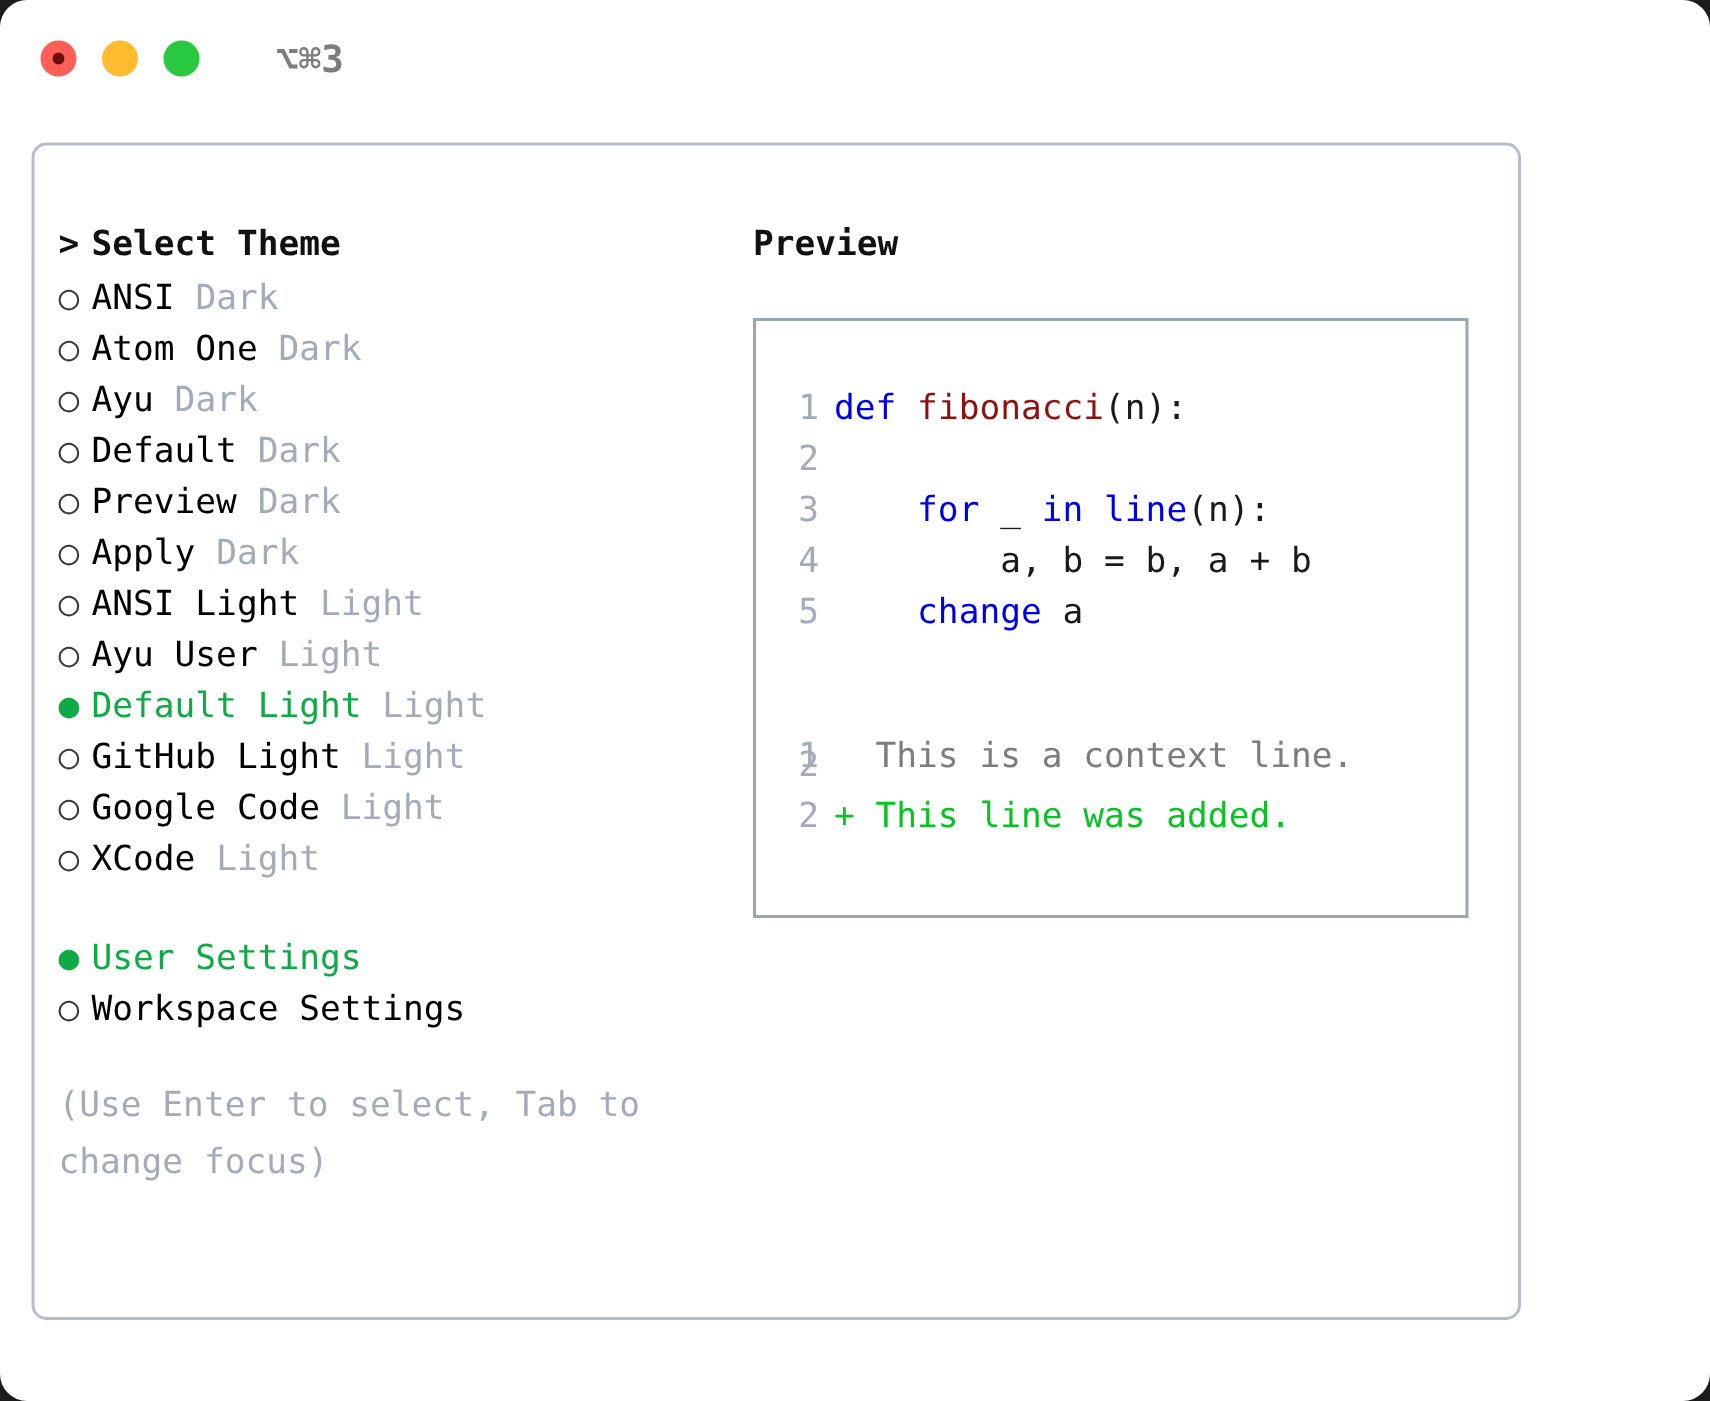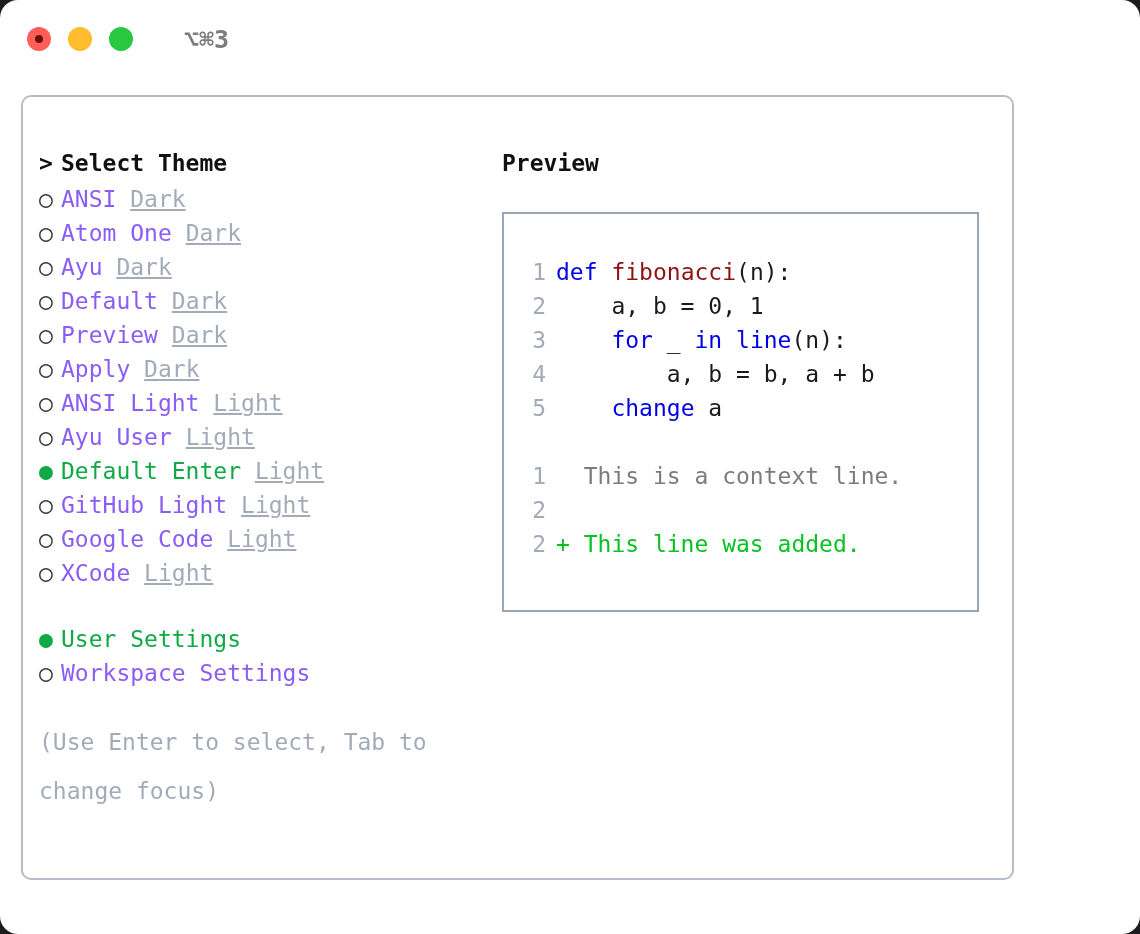--- a/index.html
+++ b/index.html
@@ -107,41 +107,41 @@
   .bullet {
     width: 22px;
     display: inline-block;
     flex: 0 0 22px;
     font-size: 23px;
     line-height: 1;
   }
   .bullet.off { color: #3a3a3a; }
   .bullet.on  { color: #0faa45; }
 
-  .label      { color: #8b5cf6; }
+  .label      { color: #000000; }
   .label.sel  { color: #0faa45; }
-  .tag        { color: #a3abb8; text-decoration: underline; }
+  .tag        { color: #a3abb8; }
   .indent     { width: 22px; display: inline-block; flex: 0 0 22px; }
 
   .section-title {
     font-size: 23px;
     color: #1d1d1d;
     height: 34px;
     display: flex;
     align-items: baseline;
     white-space: pre;
   }
 
   .spacer-24 { height: 24px; }
   .spacer-32 { height: 32px; }
 
   .hint {
     font-size: 23px;
     color: #a3abb8;
-    line-height: 49px;
+    line-height: 38px;
     width: 400px;
     white-space: pre-wrap;
   }
 
   
   .right-col {
     position: absolute;
     left: 479px;
     top: 53px;
     width: 490px;
@@ -173,21 +173,21 @@
     flex: 0 0 28px;
     text-align: right;
     color: #a3abb8;
     margin-right: 10px;
   }
   .code { color: #1a1a1a; }
   .kw   { color: #0000e6; }
   .fn   { color: #8e1111; }
   .gap  { height: 34px; }
 
-  .diff-ctx { color: #7c7c7c; }
+  .diff-ctx { color: #7c7c7c; margin-top: 28px; }
   .diff-del { color: #cc2018; }
   .diff-add { color: #07c222; }
 </style>
 </head>
 <body>
 
 <div class="window">
 
   <div class="titlebar">
     <div class="lights">
@@ -208,21 +208,21 @@
 
       <div id="theme-list">
           <div class="row"><span class="bullet off">○</span><span class="label">ANSI</span><span> </span><span class="tag">Dark</span></div>
           <div class="row"><span class="bullet off">○</span><span class="label">Atom One</span><span> </span><span class="tag">Dark</span></div>
           <div class="row"><span class="bullet off">○</span><span class="label">Ayu</span><span> </span><span class="tag">Dark</span></div>
           <div class="row"><span class="bullet off">○</span><span class="label">Default</span><span> </span><span class="tag">Dark</span></div>
           <div class="row"><span class="bullet off">○</span><span class="label">Preview</span><span> </span><span class="tag">Dark</span></div>
           <div class="row"><span class="bullet off">○</span><span class="label">Apply</span><span> </span><span class="tag">Dark</span></div>
           <div class="row"><span class="bullet off">○</span><span class="label">ANSI Light</span><span> </span><span class="tag">Light</span></div>
           <div class="row"><span class="bullet off">○</span><span class="label">Ayu User</span><span> </span><span class="tag">Light</span></div>
-          <div class="row"><span class="bullet on">●</span><span class="label sel">Default Enter</span><span> </span><span class="tag">Light</span></div>
+          <div class="row"><span class="bullet on">●</span><span class="label sel">Default Light</span><span> </span><span class="tag">Light</span></div>
           <div class="row"><span class="bullet off">○</span><span class="label">GitHub Light</span><span> </span><span class="tag">Light</span></div>
           <div class="row"><span class="bullet off">○</span><span class="label">Google Code</span><span> </span><span class="tag">Light</span></div>
           <div class="row"><span class="bullet off">○</span><span class="label">XCode</span><span> </span><span class="tag">Light</span></div>
         </div>
 
       <div class="spacer-32"></div>
 
 
       <div id="apply-to-list">
           <div class="row"><span class="bullet on">●</span><span class="label sel">User Settings</span></div>
@@ -232,21 +232,21 @@
       <div class="spacer-24"></div>
 
       <div class="hint">(Use Enter to select, Tab to change focus)</div>
     </div>
 
     <div class="right-col">
       <div class="preview-title">Preview</div>
       <div class="preview-box">
         <div id="code-block">
             <div class="code-line"><span class="ln">1</span><span class="kw">def</span><span class="code"> </span><span class="fn">fibonacci</span><span class="code">(n):</span></div>
-            <div class="code-line"><span class="ln">2</span><span class="code">    a, b = 0, 1</span></div>
+            <div class="code-line"><span class="ln">2</span></div>
             <div class="code-line"><span class="ln">3</span><span class="code">    </span><span class="kw">for</span><span class="code"> _ </span><span class="kw">in</span><span class="code"> </span><span class="kw">line</span><span class="code">(n):</span></div>
             <div class="code-line"><span class="ln">4</span><span class="code">        a, b = b, a + b</span></div>
             <div class="code-line"><span class="ln">5</span><span class="code">    </span><span class="kw">change</span><span class="code"> a</span></div>
           </div>
         <div class="gap"></div>
         <div id="diff-block">
             <div class="code-line"><span class="ln">1</span><span class="diff-ctx">  This is a context line.</span></div>
             <div class="code-line"><span class="ln">2</span></div>
             <div class="code-line"><span class="ln">2</span><span class="diff-add">+ This line was added.</span></div>
           </div>

